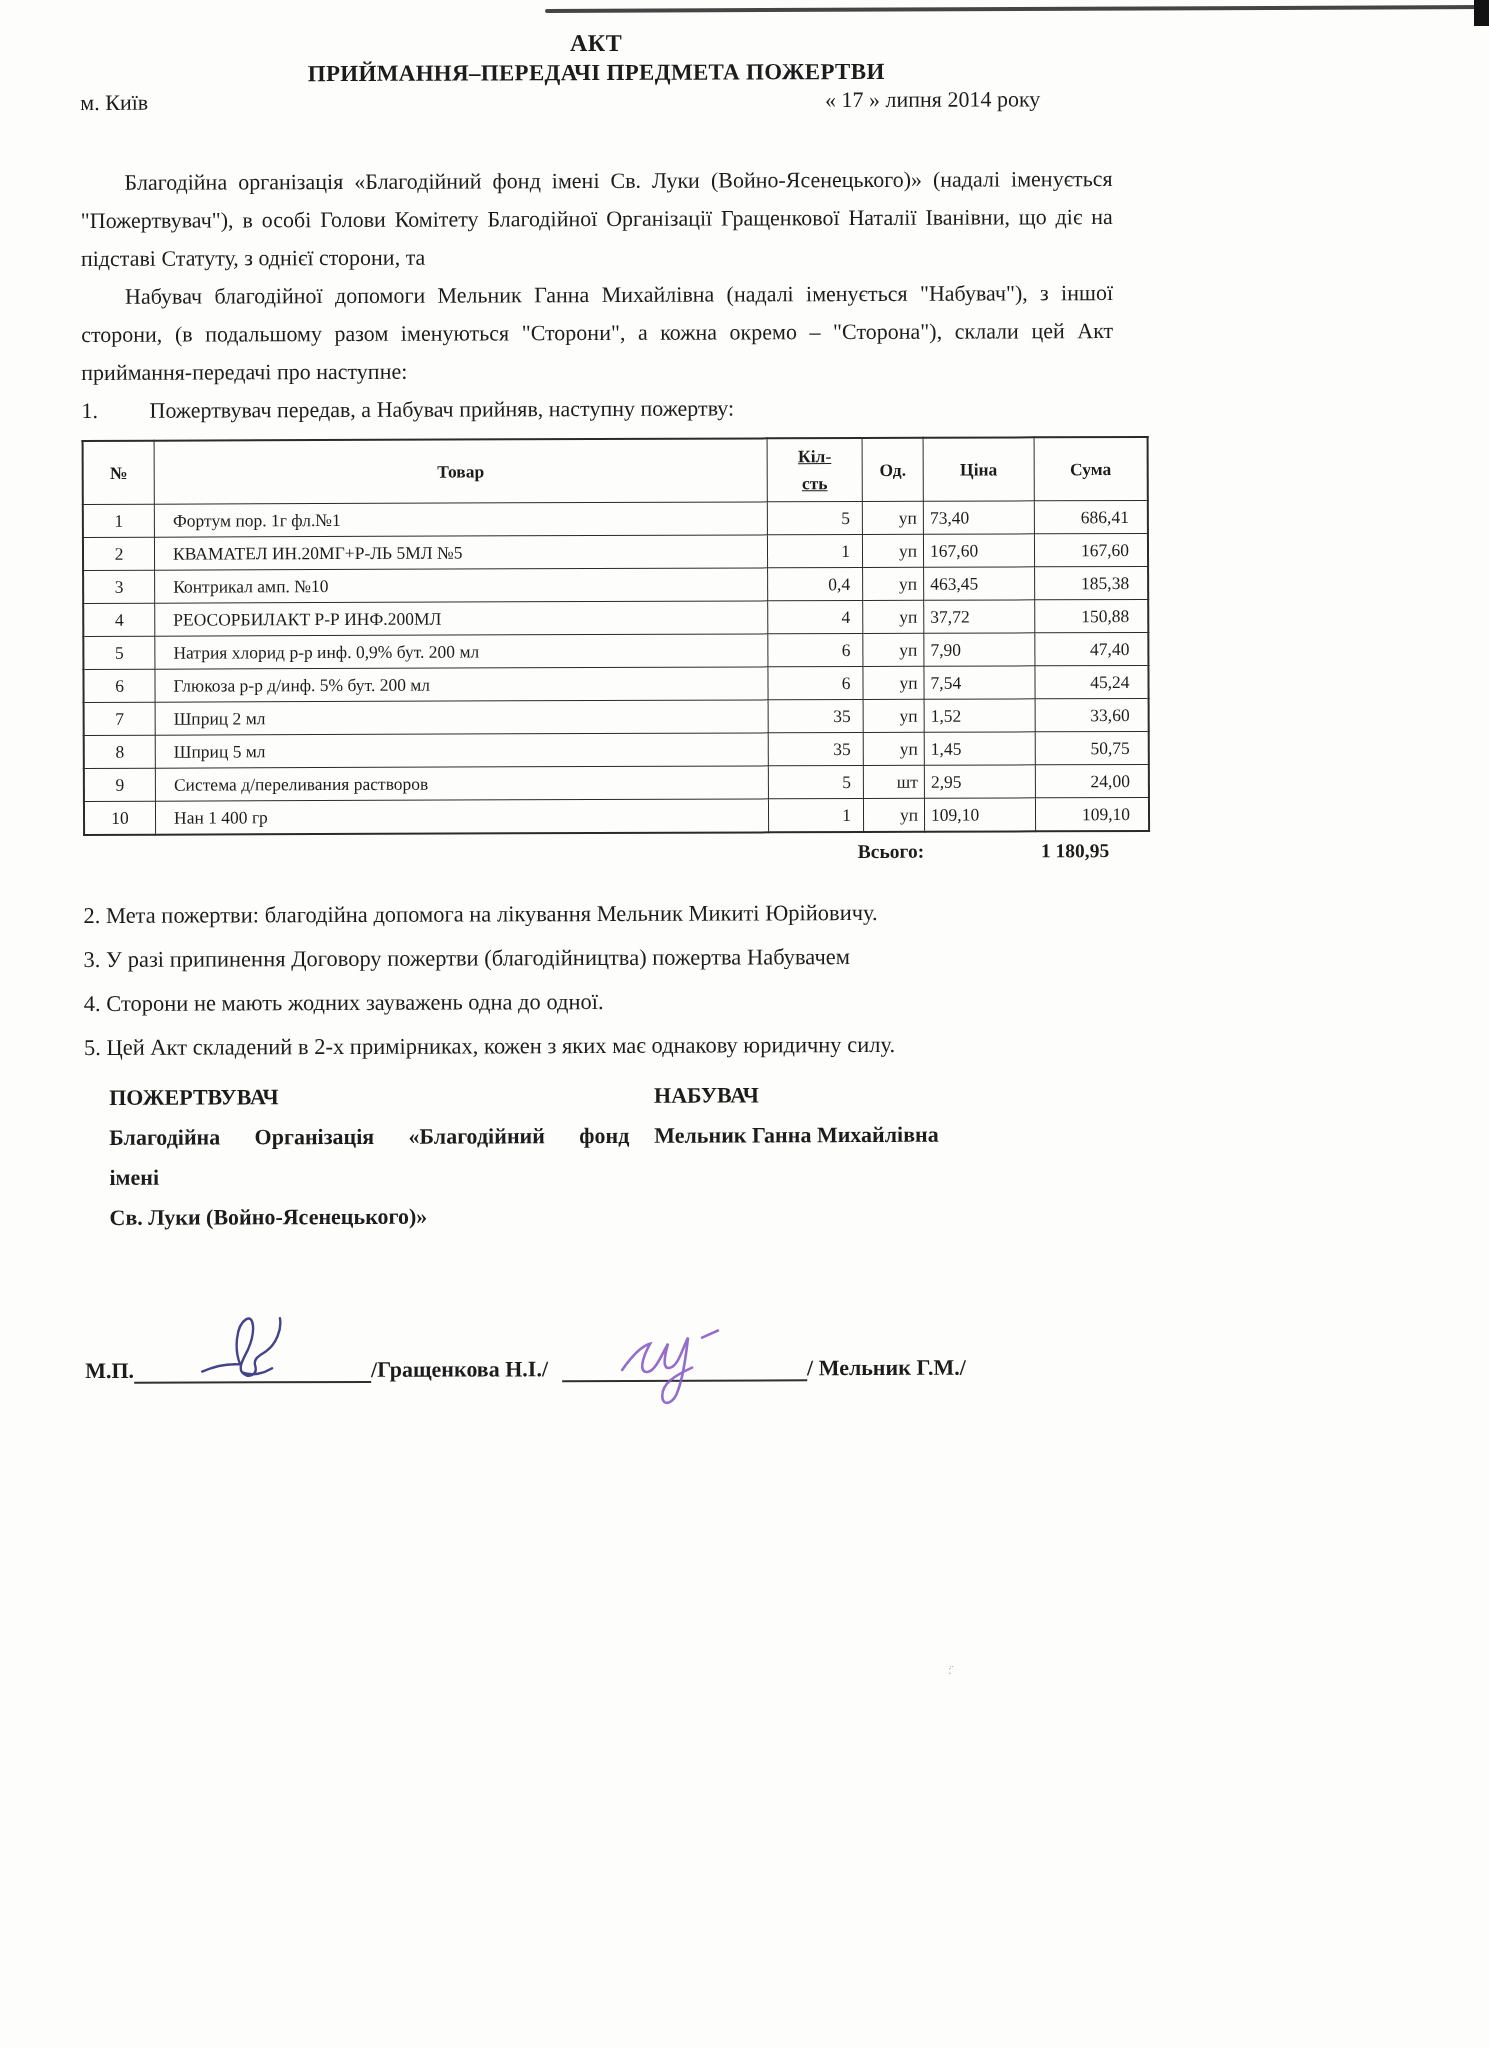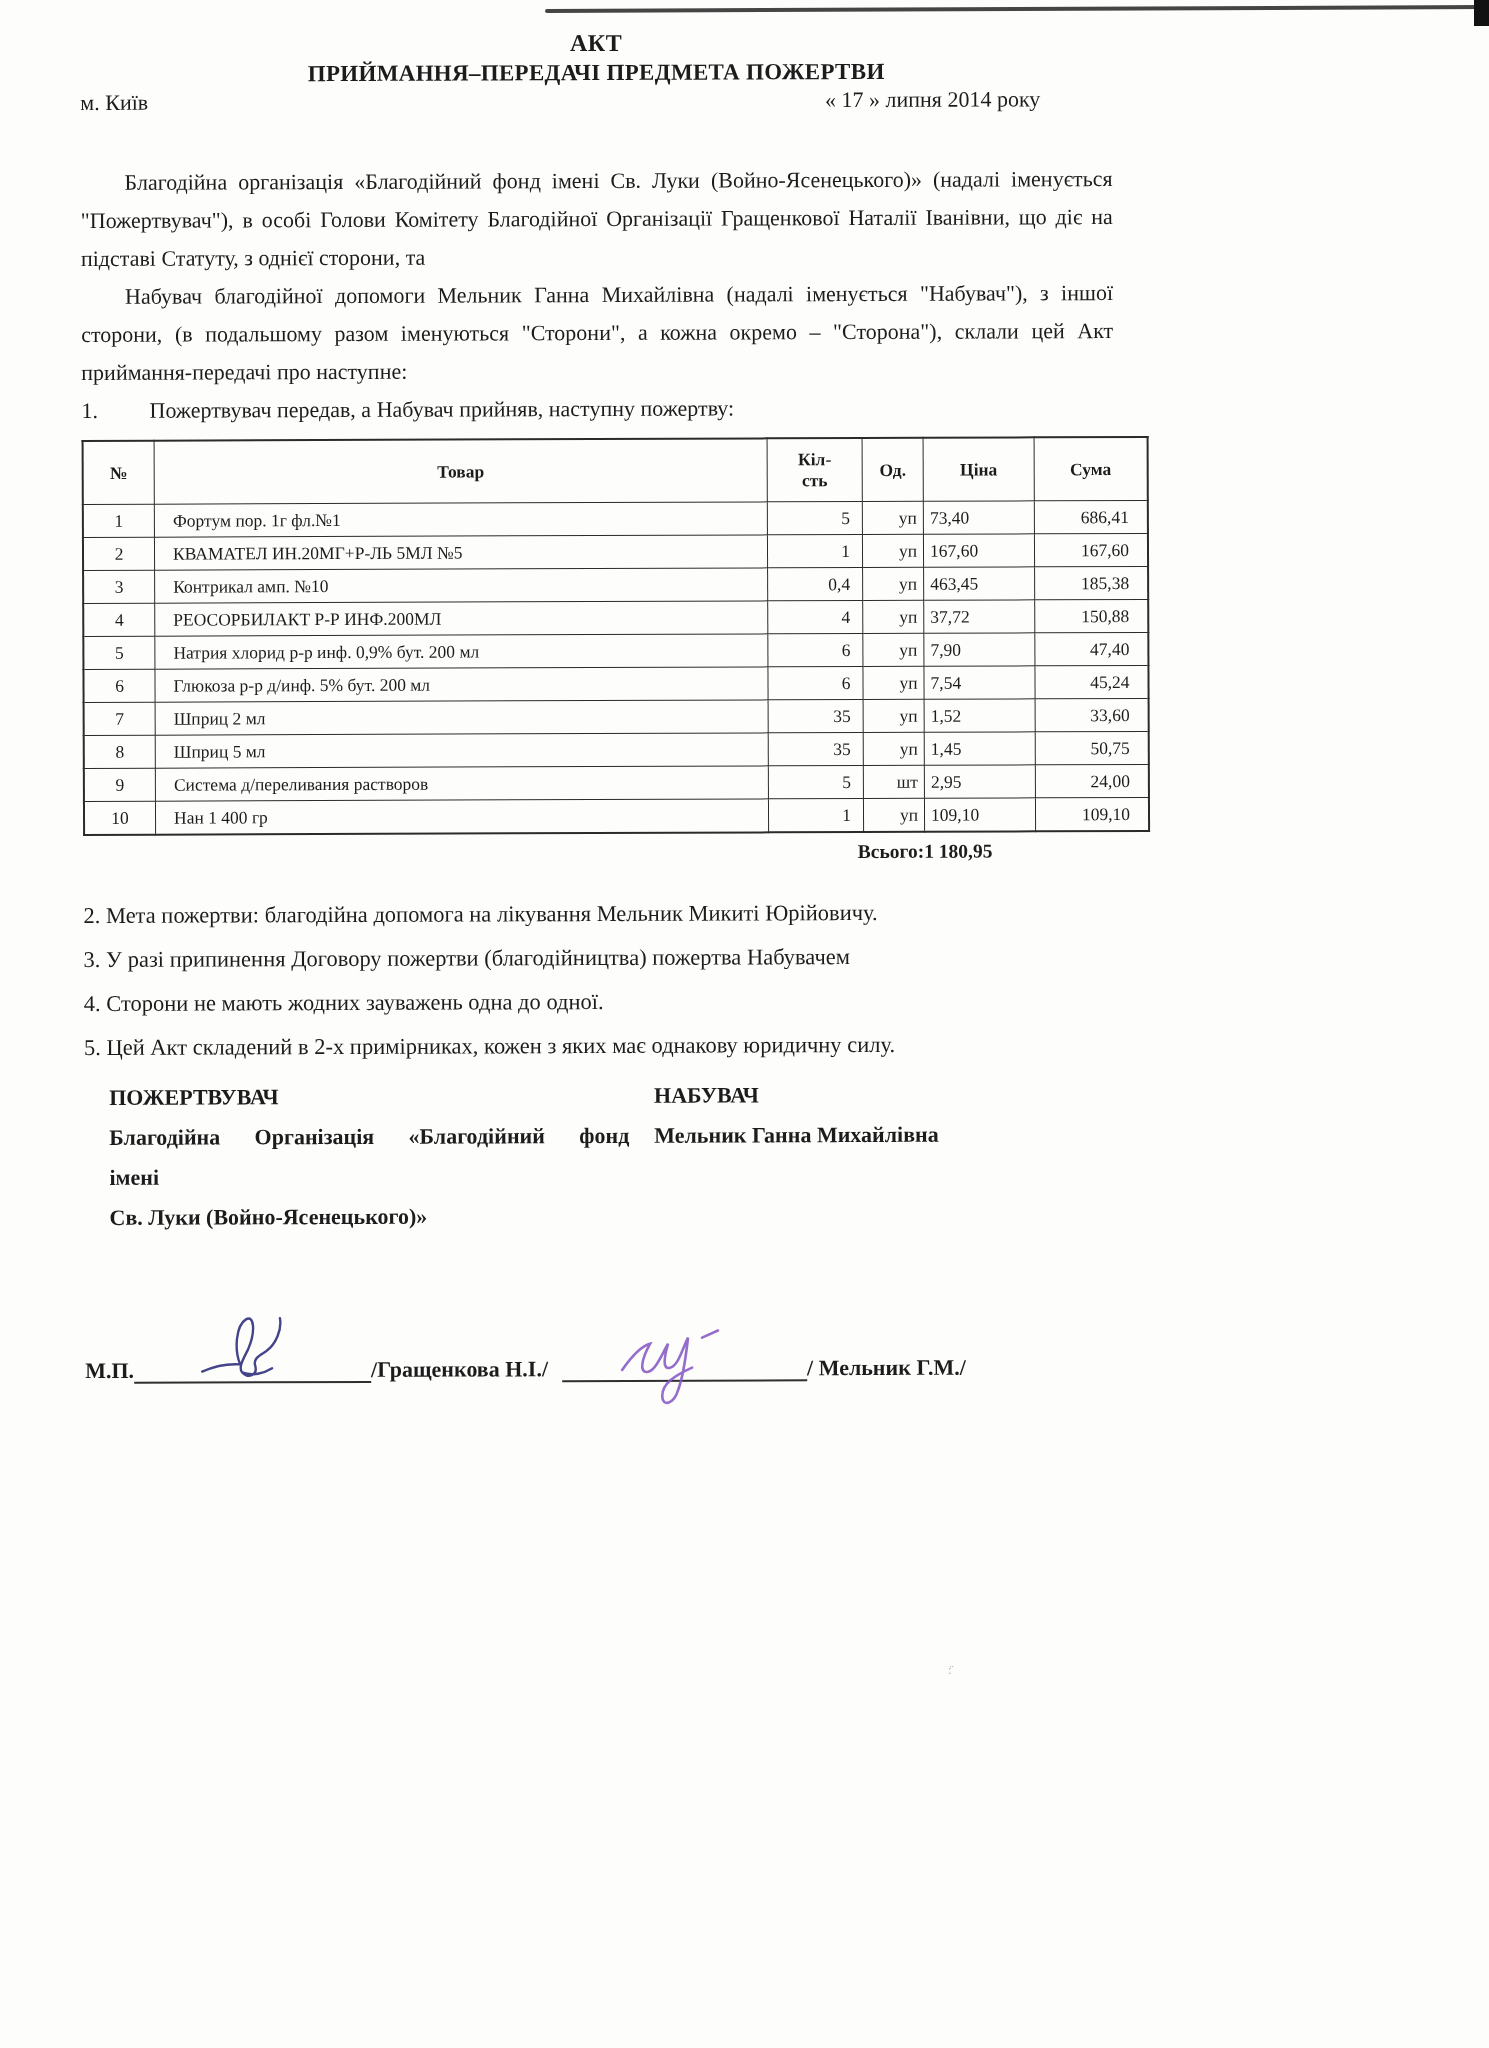--- a/index.html
+++ b/index.html
@@ -38,25 +38,25 @@
   table.items th,table.items td{border:1.6px solid #2b2b2b;padding:2px 6px;}
   table.items{border:2px solid #2b2b2b;}
   th{font-weight:bold;vertical-align:middle;text-align:center;height:58px;font-size:17.5px;}
   .c-num{width:58px;text-align:center;}
   .c-prod{width:600px;text-align:left;padding-left:18px !important;}
   .c-qty{width:82px;text-align:right;padding-right:12px !important;}
   .c-unit{width:48px;text-align:right;padding-left:10px !important;}
   .c-price{width:98px;text-align:left;padding-right:26px !important;}
   .c-sum{width:100px;text-align:right;padding-right:18px !important;margin-left:16px;}
   th.c-prod,th.c-qty,th.c-unit,th.c-price,th.c-sum{text-align:center;padding-left:6px !important;padding-right:6px !important;}
-  th.c-qty{white-space:pre-line;line-height:21px;}
+  th.c-qty{white-space:pre-line;line-height:27px;text-decoration:underline;}
   tbody td{height:28px;}
 
   .total-row{width:1026px;display:flex;justify-content:flex-end;align-items:baseline;font-size:19.5px;font-weight:bold;margin-top:8px;}
-  .total-row .total-value{width:185px;}
+  .total-row .total-value{width:185px;text-align:right;}
 
   .clauses{margin-top:28px;}
   .clause{font-size:22.5px;line-height:44px;}
 
   .parties{display:grid;grid-template-columns:520px 1fr;column-gap:25px;padding-left:25px;margin-top:8px;font-size:22px;font-weight:bold;line-height:40px;}
   .justify-last{text-align:justify;text-align-last:justify;}
 
   .sig-row{margin-top:74px;display:flex;align-items:flex-end;font-size:22px;font-weight:bold;height:72px;position:relative;}
   .sig-line{border-bottom:2.2px solid #2f2f2f;height:1px;position:relative;}
   .sig-line-1{width:237px;}

